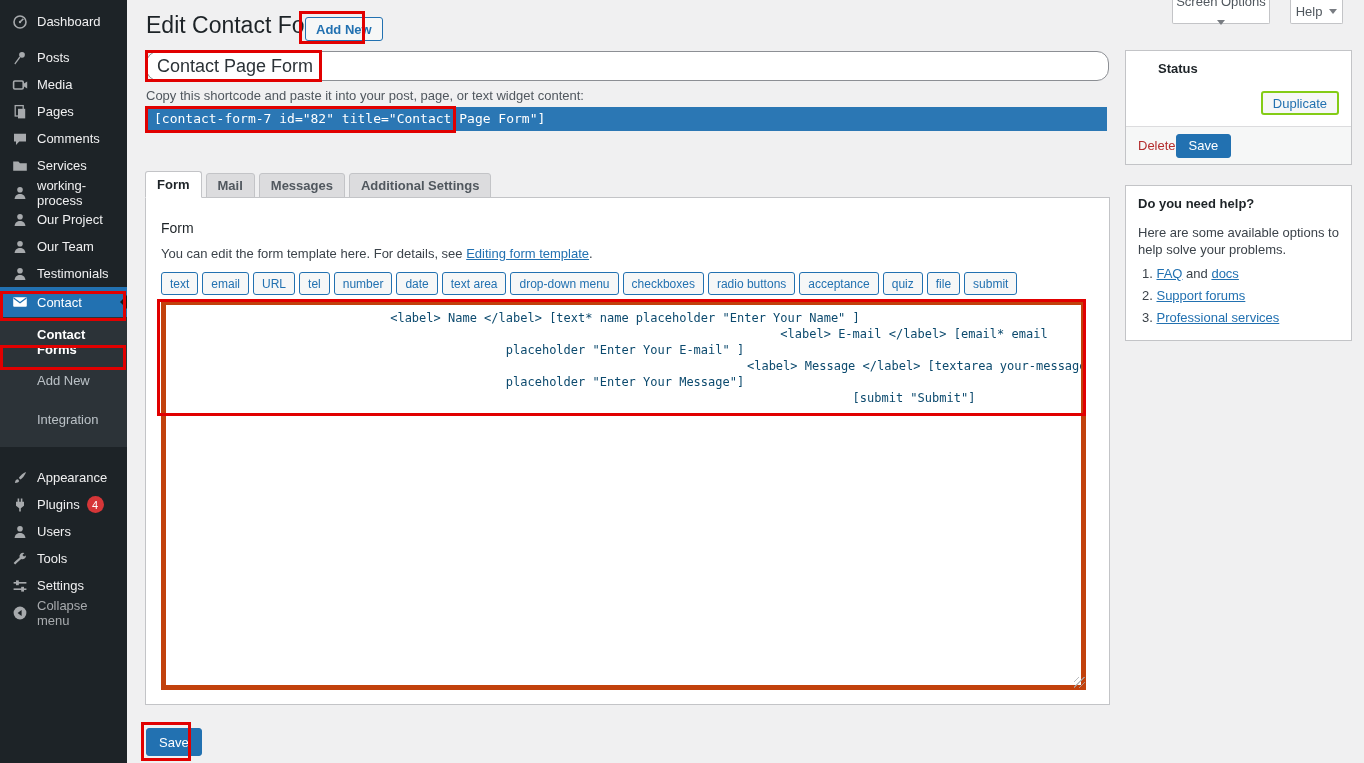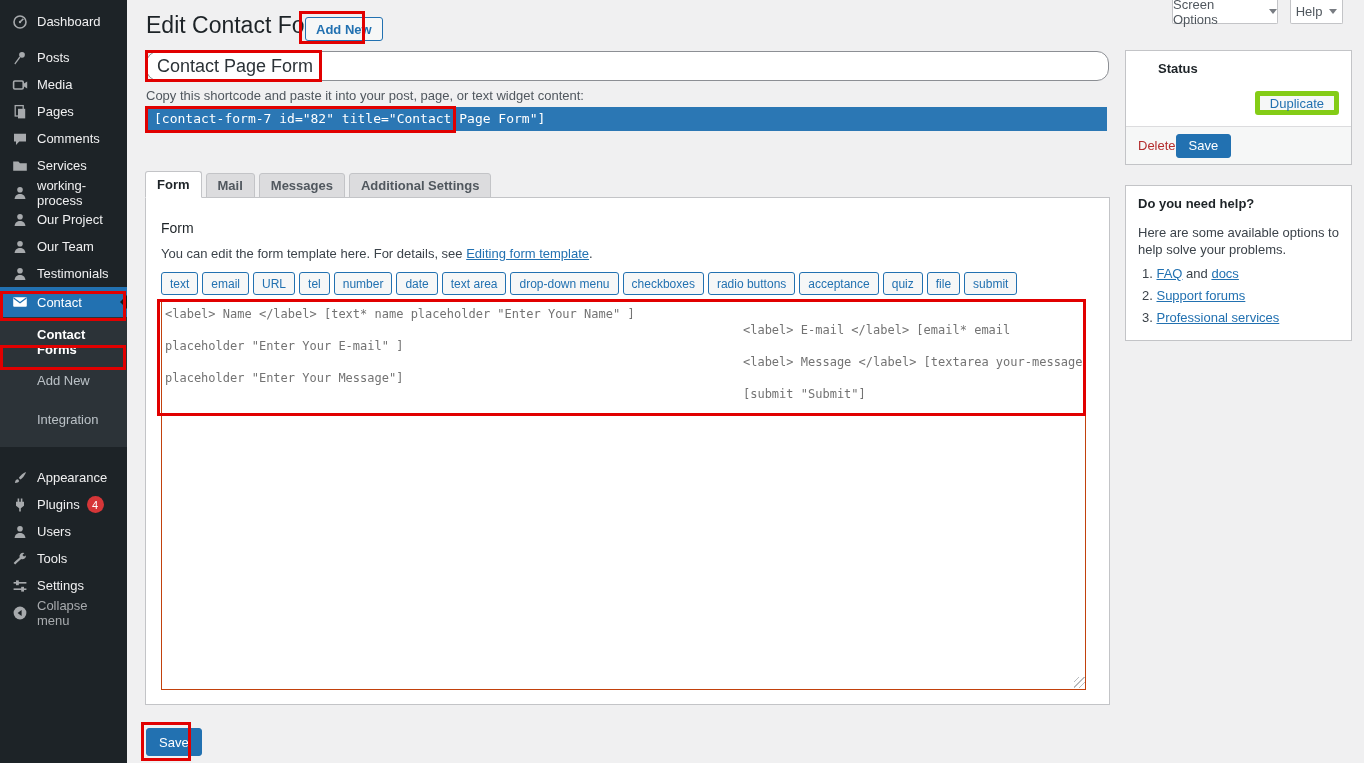--- a/index.html
+++ b/index.html
@@ -24,21 +24,21 @@
   .smi { height:39px; display:flex; align-items:center; padding-left:37px; color:rgba(240,246,252,.72); cursor:pointer; }
   .smi.current { color:#fff; font-weight:bold; }
   .badge { display:inline-flex; align-items:center; justify-content:center; min-width:17px; height:17px;
     border-radius:9px; background:#d63638; color:#fff; font-size:11px; margin-left:7px; }
   .collapse-label { color:#a7aaad; }
 
   
   .screen-meta-btn { position:absolute; top:0; height:24px; background:#fff; border:1px solid #c3c4c7; border-top:none;
     border-radius:0 0 2px 2px; color:#50575e; display:flex; align-items:center; justify-content:center; gap:7px;
     font-size:13px; cursor:pointer; }
-  #screen-options-btn { left:1172px; width:106px; }
+  #screen-options-btn { left:1172px; width:98px;flex-direction:column; }
   #help-btn { left:1290px; width:53px; }
   .caret { width:0; height:0; border:4px solid transparent; border-top:5px solid #787c82; margin-top:4px; }
 
   
   #page-title { position:absolute; left:146px; top:12px; font-size:23px; font-weight:400; color:#1d2327; margin:0; }
   #add-new-btn { position:absolute; left:305px; top:17px; height:24px; padding:0 10px; background:#f6f7f7;
     border:1px solid #2271b1; border-radius:3px; color:#2271b1; font-weight:bold; font-size:13px; cursor:pointer; }
   #title-input { position:absolute; left:146px; top:51px; width:963px; height:30px; border:1px solid #8c8f94;
     border-radius:12px; background:#fff; font-size:18px; color:#2c3338; padding:0 10px;
     font-family:"Liberation Sans", sans-serif; }
@@ -52,34 +52,34 @@
     border-radius:3px 3px 0 0; margin-right:4px; color:#50575e; cursor:pointer; font-size:13px;font-weight:bold; }
   .tab.active { background:#fff; color:#1d2327; font-weight:bold; height:27px; border-bottom-color:#fff; position:relative; z-index:4; }
   #panel { position:absolute; left:145px; top:197px; width:965px; height:508px; background:#fff; border:1px solid #c3c4c7; }
   #panel-heading { position:absolute; left:15px; top:22px; font-size:14px; font-weight:400; color:#1d2327; margin:0; }
   #panel-desc { position:absolute; left:15px; top:48px; font-size:13px; color:#3c434a; }
   #panel-desc a, .hl { color:#2271b1; text-decoration:underline; cursor:pointer; }
   #tag-row { position:absolute; left:15px; top:74px; width:935px; display:flex; flex-wrap:wrap; }
   .tag-btn { height:23px; padding:0 8px; margin:0 4px 4px 0; background:#f6f7f7; border:1px solid #2271b1;
     border-radius:3px; color:#2271b1; font-size:12px; cursor:pointer; font-family:"Liberation Sans", sans-serif; }
   #form-editor { position:absolute; left:15px; top:102px; width:925px; height:390px; background:#fff;
-    border:1px solid #c2410c; font-family:"DejaVu Sans Mono", monospace; font-size:12px; line-height:16px;
-    color:#737373; padding:5px 0 0 3px; margin:0; white-space:pre; overflow:hidden; cursor:text; }
+    border:5px solid #c2410c; font-family:"DejaVu Sans Mono", monospace; font-size:12px; line-height:16px;
+    color:#0c4a6e; padding:5px 0 0 3px; margin:0; white-space:pre; overflow:hidden; cursor:text;text-align:center; }
   #resize-grip { position:absolute; right:1px; bottom:1px; width:11px; height:11px;
     background:repeating-linear-gradient(135deg, transparent 0 3px, #a7aaad 3px 4px); opacity:.8; cursor:nwse-resize; }
 
   #save-bottom-btn { position:absolute; left:146px; top:728px; height:28px; padding:0 12px; background:#2271b1;
     border:1px solid #2271b1; border-radius:3px; color:#fff; font-size:13px; cursor:pointer; }
 
   
   .side-box { position:absolute; left:1125px; width:227px; background:#fff; border:1px solid #c3c4c7; }
   #status-box { top:50px; height:115px;padding-left:20px; }
   .side-box h3 { margin:0; padding:10px 12px 0 12px; font-size:13px; font-weight:bold; color:#1d2327; }
   #duplicate-btn { position:absolute; right:12px; top:40px; height:24px; padding:0 10px; background:#f6f7f7;
-    border:5px solid #84cc16; border-radius:3px; color:#2271b1; font-size:13px; cursor:pointer; }
+    border:2px solid #84cc16; border-radius:3px; color:#2271b1; font-size:13px; cursor:pointer; }
   #status-footer { position:absolute; left:0; right:0; bottom:0; height:38px; background:#f6f7f7;
     border-top:1px solid #dcdcde; display:flex; align-items:center; justify-content:flex-start; padding:0 12px; }
   #delete-link { color:#b32d2e; cursor:pointer; }
   #status-save-btn { height:24px; padding:0 12px; background:#2271b1; border:1px solid #2271b1; border-radius:3px;
     color:#fff; font-size:13px; cursor:pointer; }
   #help-box { top:185px; height:156px; }
   #help-intro { position:absolute; left:12px; top:38px; width:203px; font-size:13px; line-height:17px; color:#3c434a; }
   #help-list { position:absolute; left:16px; top:80px; font-size:13px; color:#3c434a; }
   #help-list .row { margin-bottom:7px; }
 

